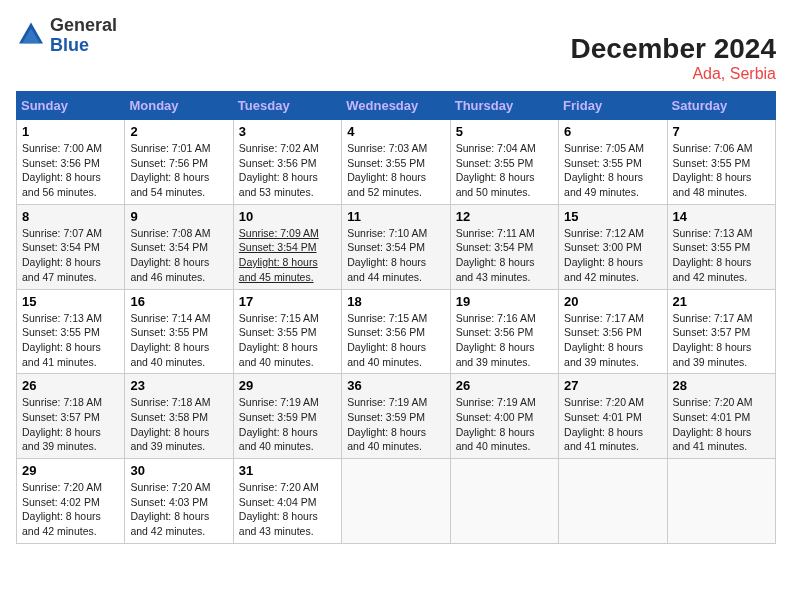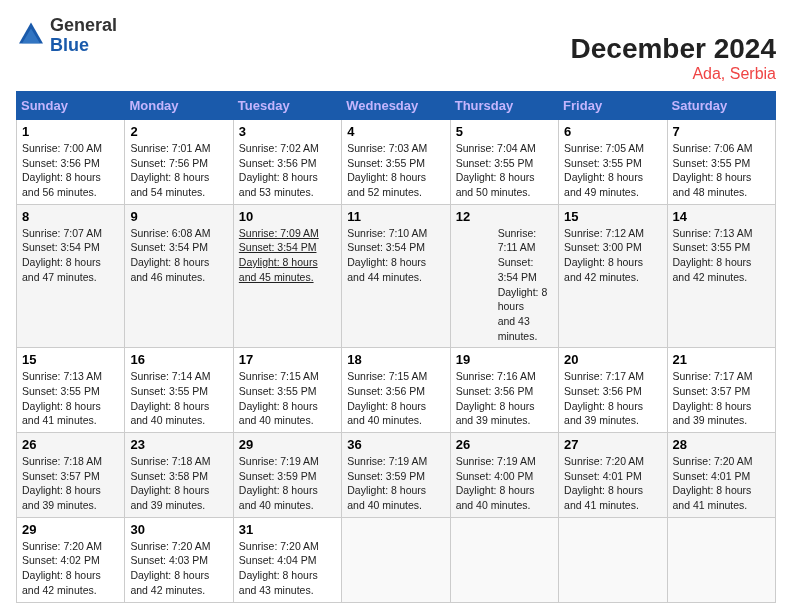--- a/index.html
+++ b/index.html
@@ -172,42 +172,42 @@
       <tr>
         <td>
           <span class="day-num">8</span>
           <div class="day-info" style="white-space: pre-line;">Sunrise: 7:07 AM
 Sunset: 3:54 PM
 Daylight: 8 hours
 and 47 minutes.</div>
         </td>
         <td>
           <span class="day-num">9</span>
-          <div class="day-info" style="white-space: pre-line;">Sunrise: 6:08 AM
+          <div class="day-info" style="white-space: pre-line;">Sunrise: 7:08 AM
 Sunset: 3:54 PM
 Daylight: 8 hours
 and 46 minutes.</div>
         </td>
         <td>
           <span class="day-num">10</span>
           <div class="day-info" style="white-space: pre-line; text-decoration: underline;">Sunrise: 7:09 AM
 Sunset: 3:54 PM
 Daylight: 8 hours
 and 45 minutes.</div>
         </td>
         <td>
           <span class="day-num">11</span>
           <div class="day-info" style="white-space: pre-line;">Sunrise: 7:10 AM
 Sunset: 3:54 PM
 Daylight: 8 hours
 and 44 minutes.</div>
         </td>
         <td>
           <span class="day-num">12</span>
-          <div class="day-info" style="white-space: pre-line; margin-left: 42px;">Sunrise: 7:11 AM
+          <div class="day-info" style="white-space: pre-line;">Sunrise: 7:11 AM
 Sunset: 3:54 PM
 Daylight: 8 hours
 and 43 minutes.</div>
         </td>
         <td>
           <span class="day-num">15</span>
           <div class="day-info" style="white-space: pre-line;">Sunrise: 7:12 AM
 Sunset: 3:00 PM
 Daylight: 8 hours
 and 42 minutes.</div>

